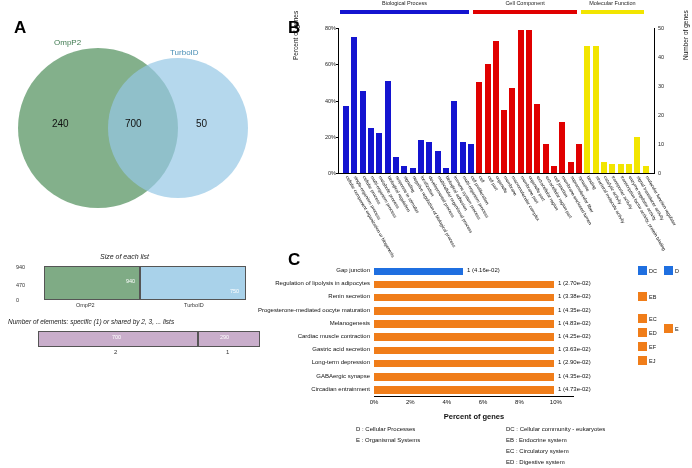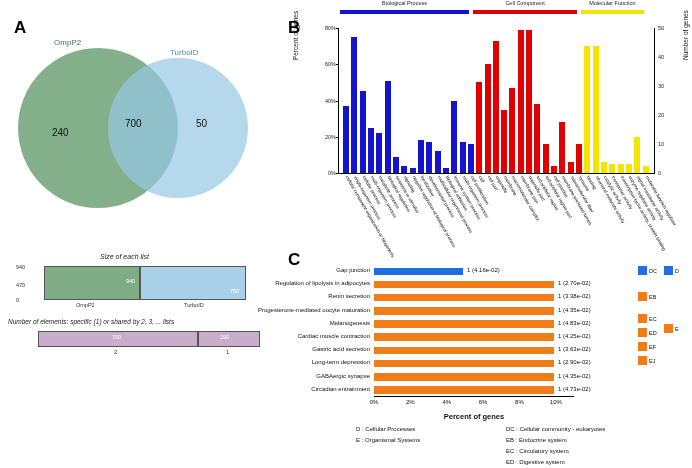--- a/index.html
+++ b/index.html
@@ -8,21 +8,21 @@
   
   #panelA{position:absolute;left:0;top:0;width:286px;height:400px;}
   #venn-wrap{position:absolute;left:10px;top:40px;width:270px;height:185px;}
   .venn-circle{position:absolute;border-radius:50%;}
   #venn-left{left:8px;top:8px;width:160px;height:160px;background:rgba(90,150,100,.75);}
   #venn-right{left:98px;top:18px;width:140px;height:140px;background:rgba(150,200,230,.70);}
   .venn-label{position:absolute;font-size:8px;}
   #lbl-left{left:44px;top:-2px;color:#3f7a50;}
   #lbl-right{left:160px;top:8px;color:#4a8fb5;}
   .venn-num{position:absolute;font-size:10px;color:#111;}
-  #num-left{left:42px;top:78px;margin-top:9px;}
+  #num-left{left:42px;top:78px;}
   #num-mid{left:115px;top:78px;}
   #num-right{left:186px;top:78px;}
   
   #sizebars{position:absolute;left:8px;top:252px;width:268px;height:56px;}
   .sb-title{position:absolute;left:92px;top:1px;font-size:7px;font-style:italic;color:#222;}
   .sb-box{position:absolute;top:14px;height:34px;border:1px solid #555;box-sizing:border-box;}
   #sb-green{left:36px;width:96px;background:#7fab85;}
   #sb-blue{left:132px;width:106px;background:#a9d2ea;}
   .sb-val{position:absolute;font-size:5.5px;color:#fff;}
   #sbv-green{left:118px;top:26px;}

